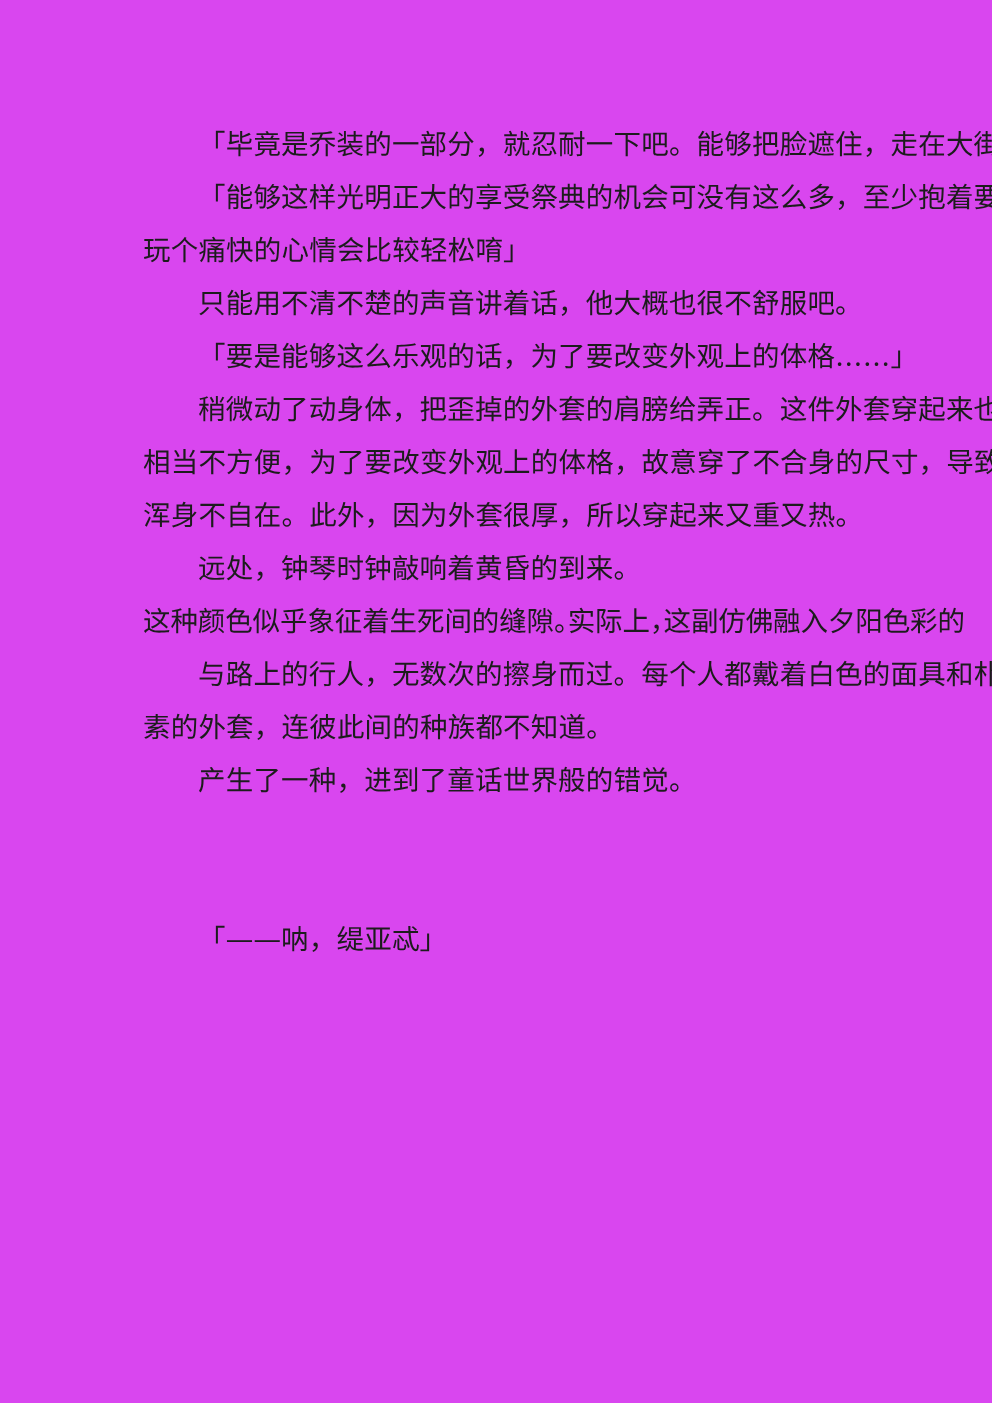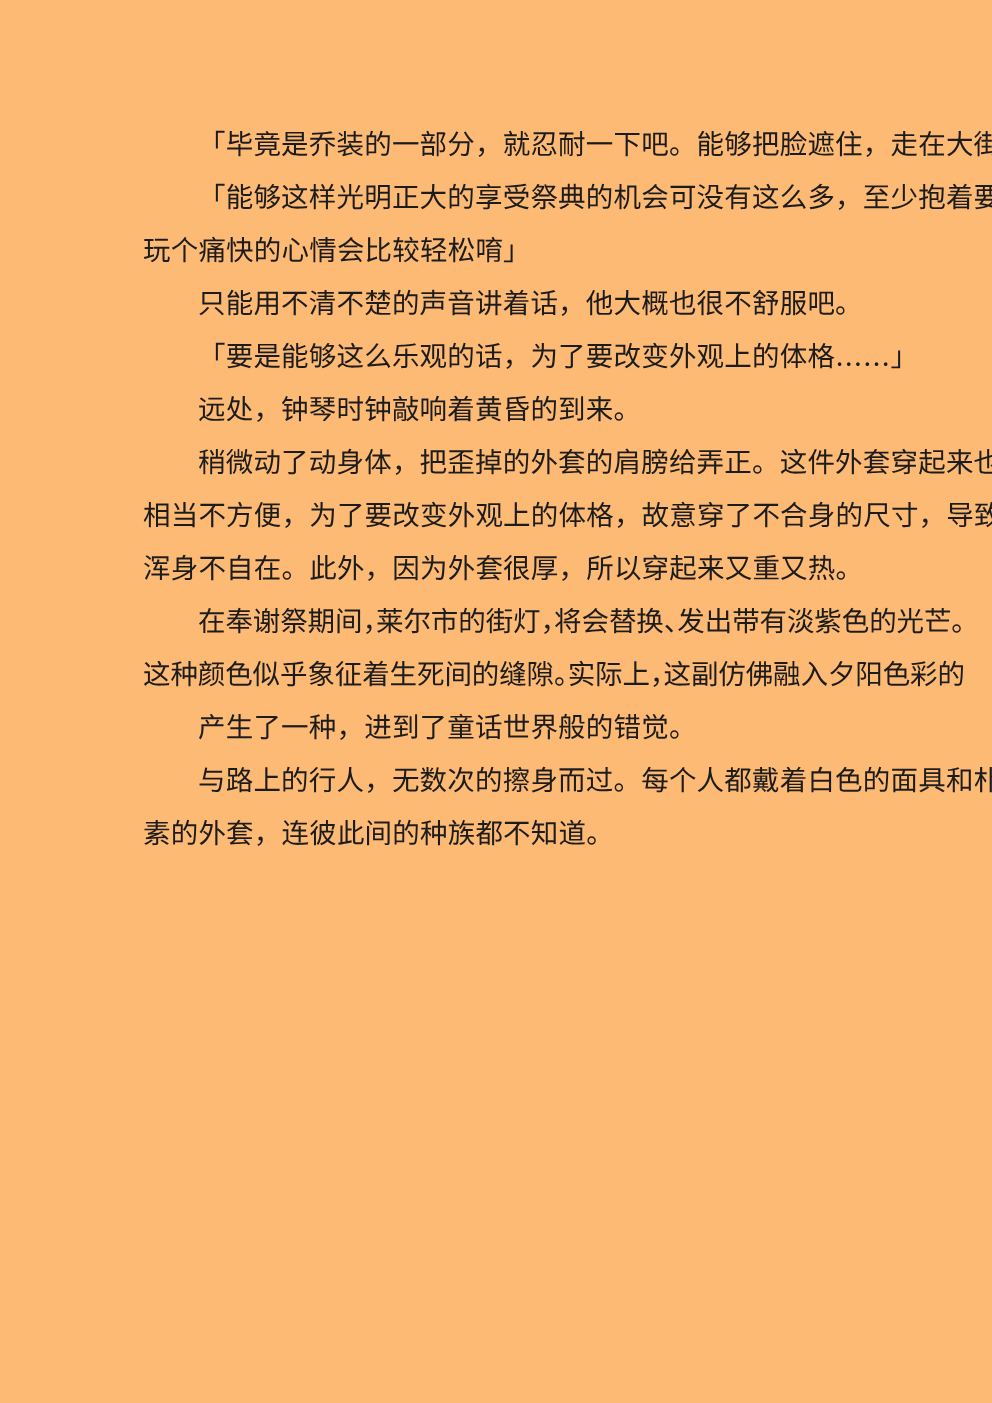--- a/index.html
+++ b/index.html
@@ -6,21 +6,21 @@
   html, body {
     margin: 0;
     padding: 0;
     background: #ffffff;
   }
 
   .page {
     position: relative;
     width: 992px;
     height: 1403px;
-    background: #fdba74;
+    background: #d946ef;
     overflow: hidden;
     box-sizing: border-box;
   }
 
   .text-column {
     position: absolute;
     left: 143px;
     top: 118px;
     width: 702px;
   }
@@ -80,33 +80,35 @@
         <span class="line indent stretch">「能够这样光明正大的享受祭典的机会可没有这么多，至少抱着要</span>
         <span class="line">玩个痛快的心情会比较轻松唷」</span>
       </p>
       <p class="para">
         <span class="line indent">只能用不清不楚的声音讲着话，他大概也很不舒服吧。</span>
       </p>
       <p class="para">
         <span class="line indent">「要是能够这么乐观的话，为了要改变外观上的体格……」</span>
       </p>
       <p class="para">
-        <span class="line indent">远处，钟琴时钟敲响着黄昏的到来。</span>
-      </p>
-      <p class="para">
         <span class="line indent stretch">稍微动了动身体，把歪掉的外套的肩膀给弄正。这件外套穿起来也</span>
         <span class="line stretch">相当不方便，为了要改变外观上的体格，故意穿了不合身的尺寸，导致</span>
         <span class="line">浑身不自在。此外，因为外套很厚，所以穿起来又重又热。</span>
       </p>
+      <p class="para">
+        <span class="line indent">远处，钟琴时钟敲响着黄昏的到来。</span>
+      </p>
       <p class="para compressed">
-        <span class="line indent stretch">在奉谢祭期间，莱尔市的街灯，将会替换、发出带有淡紫色的光芒。</span>
         <span class="line stretch">这种颜色似乎象征着生死间的缝隙。实际上，这副仿佛融入夕阳色彩的</span>
-      </p>
-      <p class="para">
-        <span class="line indent">产生了一种，进到了童话世界般的错觉。</span>
       </p>
       <p class="para">
         <span class="line indent stretch">与路上的行人，无数次的擦身而过。每个人都戴着白色的面具和朴</span>
         <span class="line">素的外套，连彼此间的种族都不知道。</span>
       </p>
+      <p class="para">
+        <span class="line indent">产生了一种，进到了童话世界般的错觉。</span>
+      </p>
       <div class="blank-gap"></div>
+      <p class="para">
+        <span class="line indent">「——呐，缇亚忒」</span>
+      </p>
     </div>
 </div>
 
 </body></html>

